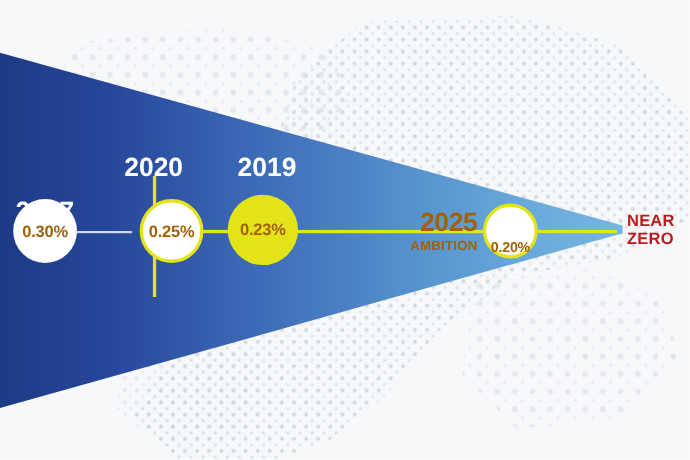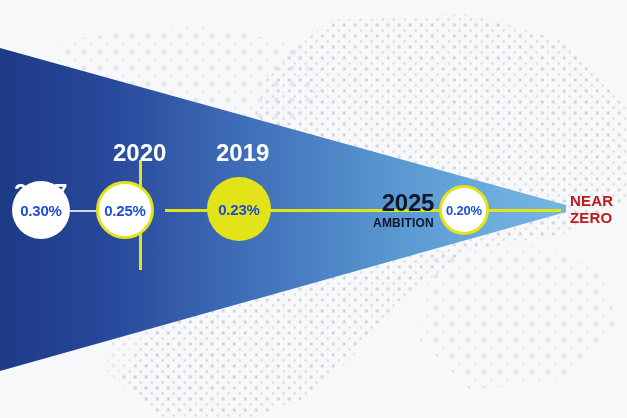--- a/index.html
+++ b/index.html
@@ -54,21 +54,21 @@
 
   
   .node {
     position: absolute;
     border-radius: 50%;
     display: flex;
     align-items: center;
     justify-content: center;
     z-index: 4;
     box-sizing: border-box;
-    color: #1d4ed8;
+    color: #a16207;
     font-weight: bold;
     letter-spacing: -0.2px;
   }
   .node.white-plain {
     background: #ffffff;
   }
   .node.white-ring {
     background: #ffffff;
     border: 3px solid #e3e31a;
   }
@@ -82,21 +82,21 @@
     position: absolute;
     color: #ffffff;
     font-weight: bold;
     z-index: 5;
     white-space: nowrap;
   }
   .ambition-block {
     position: absolute;
     z-index: 5;
     text-align: right;
-    color: #0f172a;
+    color: #a16207;
     line-height: 1.0;
   }
   .ambition-year {
     font-size: 24px;
     font-weight: bold;
     display: block;
     letter-spacing: -0.3px;
   }
   .ambition-word {
     font-size: 12px;
@@ -165,29 +165,29 @@
   <div class="connector pale" style="left:70px; top:210px; width:50px;"></div>
   <div class="connector yellow" style="left:165px; top:209px; width:45px;"></div>
   <div class="connector yellow" style="left:268px; top:209px; width:172px;"></div>
   <div class="connector yellow" style="left:489px; top:209px; width:72px;"></div>
   <div class="vstem" style="left:139px; top:160px; height:110px;"></div>
 
   <div class="node white-plain" style="left:12px; top:181px; width:58px; height:58px; font-size:15px;">
     <span>0.30%</span>
   </div>
 
-  <div class="node white-ring" style="left:96px; top:181px; width:58px; height:58px; font-size:15px;">
+  <div class="node white-ring" style="left:127px; top:181px; width:58px; height:58px; font-size:15px;">
     <span>0.25%</span>
   </div>
 
   <div class="node solid-yellow" style="left:207px; top:177px; width:64px; height:64px; font-size:15px;">
     <span>0.23%</span>
   </div>
 
-  <div class="node white-ring" style="left:439px; top:185px; width:50px; height:50px; font-size:13px;">
+  <div class="node white-ring" style="left:439px; top:185px; width:50px; height:50px; font-size:13px;align-items:flex-end;">
     <span>0.20%</span>
   </div>
 
   <div class="year" style="left:14px; top:139px; font-size:24px;margin-top:40px;">2017</div>
   <div class="year" style="left:113px; top:139px; font-size:24px;">2020</div>
   <div class="year" style="left:216px; top:139px; font-size:24px;">2019</div>
 
   <div class="ambition-block" style="left:346px; top:191px; width:88px;">
     <span class="ambition-year">2025</span>
     <span class="ambition-word">AMBITION</span>

